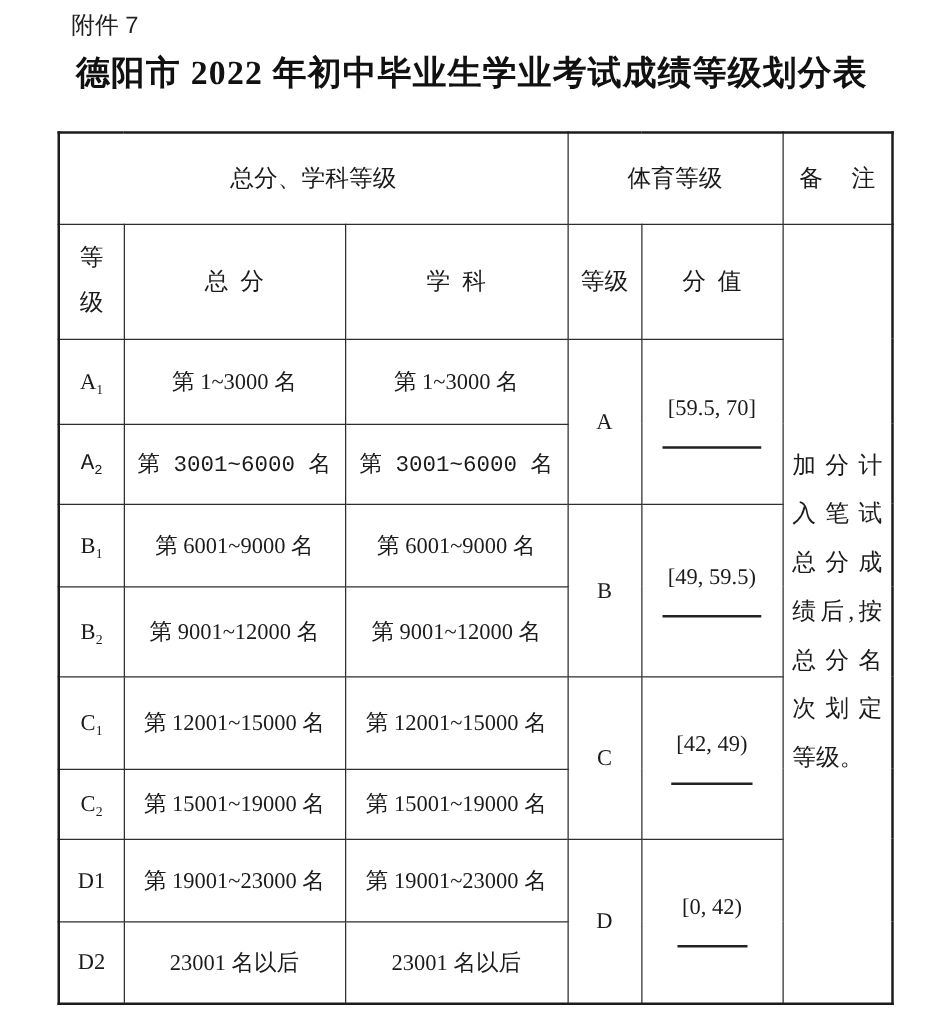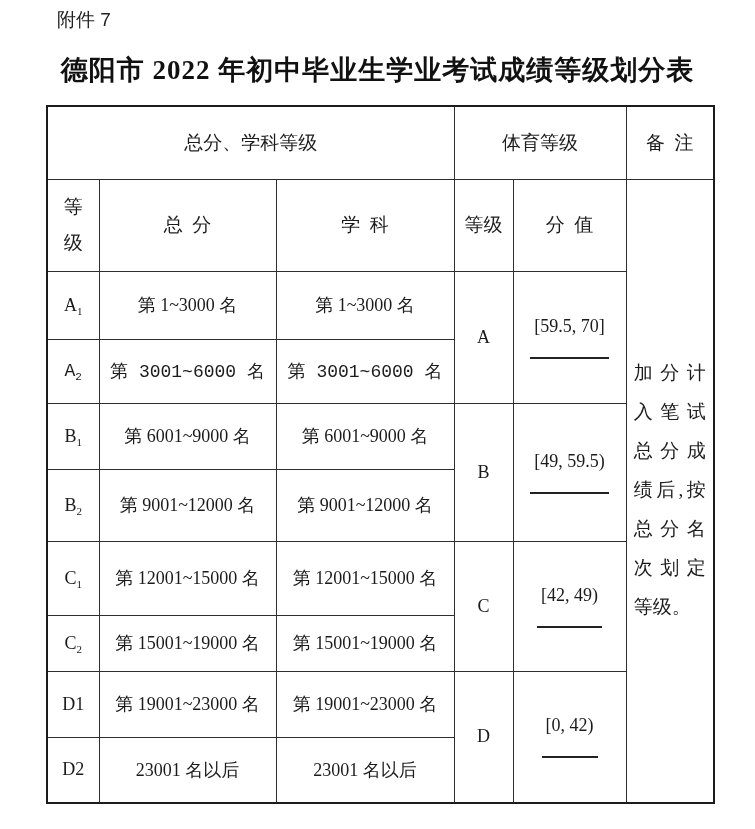--- a/index.html
+++ b/index.html
@@ -13,21 +13,21 @@
   }
   .attachment-label {
     position: absolute;
     left: 57px; top: 7px;
     font-size: 19px;
     font-family: "Liberation Sans", "DejaVu Sans", sans-serif;
     color: #222;
   }
   .page-title {
     position: absolute;
-    left: 30px; top: 52px;
+    left: 30px; top: 40px;
     width: 695px;
     margin: 0;
     text-align: center;
     font-size: 27px;
     font-weight: bold;
     letter-spacing: 1px;
     color: #111;
   }
   table.grade-table {
     position: absolute;
@@ -40,21 +40,21 @@
   .grade-table th, .grade-table td {
     border: 1px solid #2e2e2e;
     text-align: center;
     vertical-align: middle;
     font-weight: normal;
     padding: 0;
     font-size: 18px;
     color: #1b1b1b;
   }
   .grade-table th { font-size: 19px; }
-  tr.hrow1 { height: 73px; }
+  tr.hrow1 { height: 73px; font-family: Liberation Mono, monospace; }
   tr.hrow2 { height: 92px; }
   tr.r1 { height: 68px; }
   tr.r2 { height: 64px; font-family: Liberation Mono, monospace; }
   tr.r3 { height: 66px; }
   tr.r4 { height: 72px; padding-left: 36px; }
   tr.r5 { height: 74px; }
   tr.r6 { height: 56px; }
   tr.r7 { height: 66px; }
   tr.r8 { height: 66px; padding-left: 44px; }
   .sp { white-space: pre; }              

